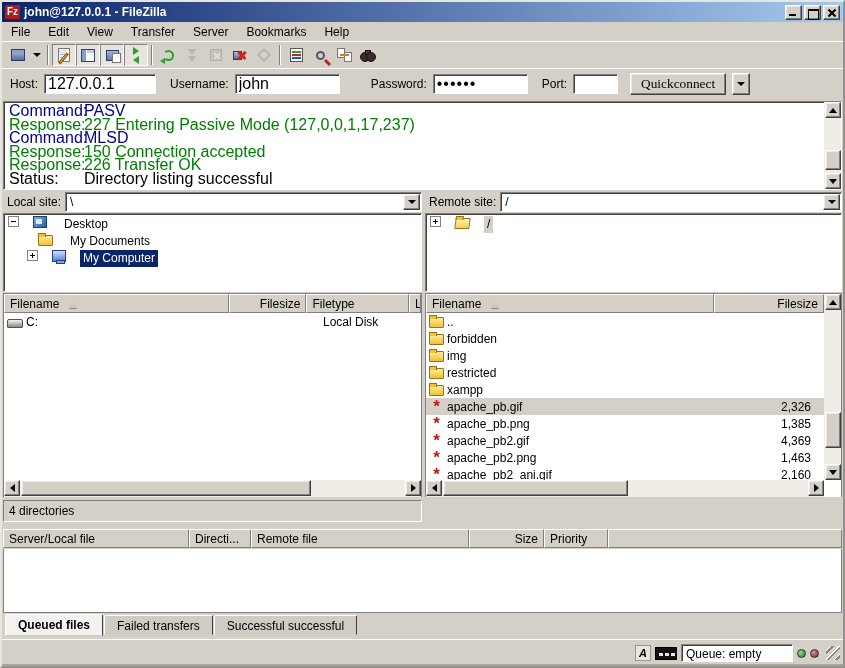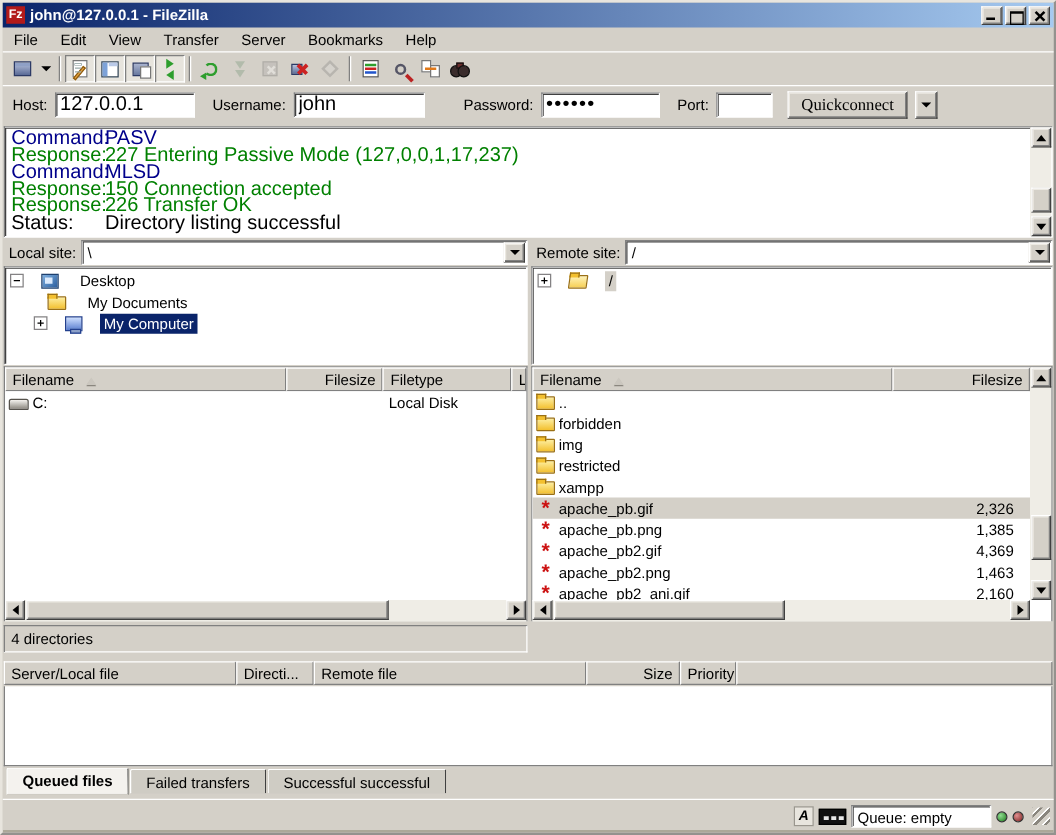--- a/index.html
+++ b/index.html
@@ -111,21 +111,21 @@
   
   .panes { position:absolute; top:189px; left:1px; width:839px; height:335px; }
   .panel { position:absolute; top:0; height:335px; }
   .panel.left { left:0; width:419px; } .panel.right { left:422px; width:417px; }
   .siterow { position:absolute; top:0; left:0; right:0; height:21px; display:flex; align-items:center; gap:4px; }
   .sitelabel { padding-left:4px; white-space:nowrap; }
   .combo { flex:1; height:20px; position:relative; }
   .combo .cval { position:absolute; inset:0; padding:2px 20px 0 4px; font-size:12px; overflow:hidden; }
   .combo .cbtn { position:absolute; right:1px; top:1px; width:17px; height:16px; display:flex; align-items:center; justify-content:center; }
   .tree { position:absolute; top:22px; left:0; right:0; height:79px; overflow:hidden; padding:2px 0 0 4px; }
-  .trow { height:17px; display:flex; align-items:center; gap:14px; white-space:nowrap; }
+  .trow { height:17px; display:flex; gap:14px; white-space:nowrap; }
   .indent { display:inline-block; width:16px; height:1px; }
   .expander { width:11px; height:11px; background:#fff; border:1px solid #848284; position:relative; flex:none; }
   .expander::before { content:""; position:absolute; left:2px; right:2px; top:4px; height:1px; background:#000; }
   .expander.plus::after { content:""; position:absolute; top:2px; bottom:2px; left:4px; width:1px; background:#000; }
   .tlabel { padding:1px 3px; }
   .tsel { background:#0a246a; color:#fff; }
   .tsel-inactive { background:#d4d0c8; }
 
   .icon-folder { position:relative; width:15px; height:11px; flex:none;
     background:linear-gradient(#fdeea0,#f3c02f); border:1px solid #9a7016; border-radius:1px; margin-top:2px; }
@@ -338,21 +338,21 @@
         <div class="lhdr">
           <div class="hcell" style="width:226px"><span>Filename</span><span class="sortarrow"></span></div>
           <div class="hcell" style="width:78px; text-align:right;"><span>Filesize</span></div>
           <div class="hcell" style="width:103px"><span>Filetype</span></div>
           <div class="hcell" style="flex:1"><span>L</span></div>
         </div>
         <div class="lbody">
           <div class="frow">
             <span class="icon-disk"></span>
             <span class="fname">C:</span>
-            <span class="fsize-col" style="left:304px; width:100px; text-align:left; padding-left:3px;">Local Disk</span>
+            <span class="fsize-col" style="left:316px; width:100px; text-align:left; padding-left:3px;">Local Disk</span>
           </div>
         </div>
         <div class="hscroll" style="left:0; right:0; bottom:0;">
           <div class="sbtn b-out" style="left:0; top:0;">
               <span class="t-lf"></span>
             </div>
           <div class="thumb b-out" style="left:17px; width:290px; top:0; height:16px;"></div>
           <div class="sbtn b-out" style="right:0; top:0;">
               <span class="t-rt"></span>
             </div>
@@ -450,21 +450,21 @@
         </div>
       </div>
     </div>
   </div>
 
   <div class="queue-hdr">
     <div class="hcell" style="width:186px"><span>Server/Local file</span></div>
     <div class="hcell" style="width:62px"><span>Directi...</span></div>
     <div class="hcell" style="width:218px"><span>Remote file</span></div>
     <div class="hcell" style="width:75px; text-align:right;"><span>Size</span></div>
-    <div class="hcell" style="width:45px"><span>Priority</span></div>
+    <div class="hcell" style="width:64px"><span>Priority</span></div>
     <div class="hcell" style="flex:1"></div>
   </div>
   <div class="queue-body"></div>
 
   <div class="tabs">
     <div class="tab active">Queued files</div>
     <div class="tab">Failed transfers</div>
     <div class="tab">Successful successful</div>
   </div>
 

